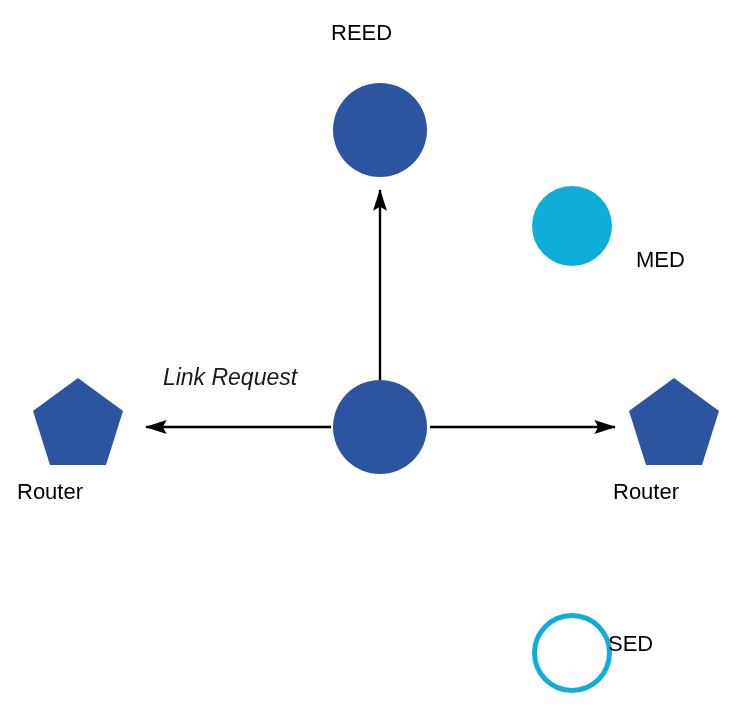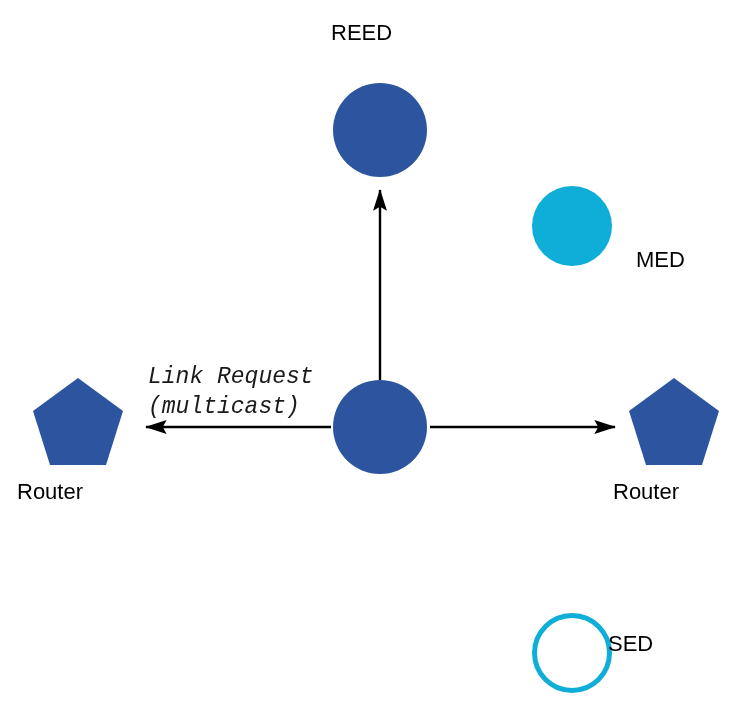--- a/index.html
+++ b/index.html
@@ -47,25 +47,25 @@
   #label-router-left {
     left: 17px;
     top: 481px;
   }
   #label-router-right {
     left: 613px;
     top: 481px;
   }
   #label-link-request {
     position: absolute;
-    left: 148px;
+    left: 136px;
     top: 362px;
     width: 188px;
-    text-align: left;
-    font-family: Liberation Mono, monospace;
+    text-align: center;
+    font-family: Liberation Sans, sans-serif;
     font-style: italic;
     font-size: 23px;
     color: #1a1a1a;
     line-height: 1.32;
     white-space: nowrap;
   }
   #label-link-request .lr-line {
     display: block;
   }
 </style>
@@ -111,14 +111,13 @@
 <div class="node-label" id="label-med">MED</div>
 
 <div class="node-label" id="label-sed">SED</div>
 
 <div class="node-label" id="label-router-left">Router</div>
 
 <div class="node-label" id="label-router-right">Router</div>
 
 <div id="label-link-request">
   <span class="lr-line">Link Request</span>
-  <span class="lr-line">(multicast)</span>
 </div>
 
 </body></html>

